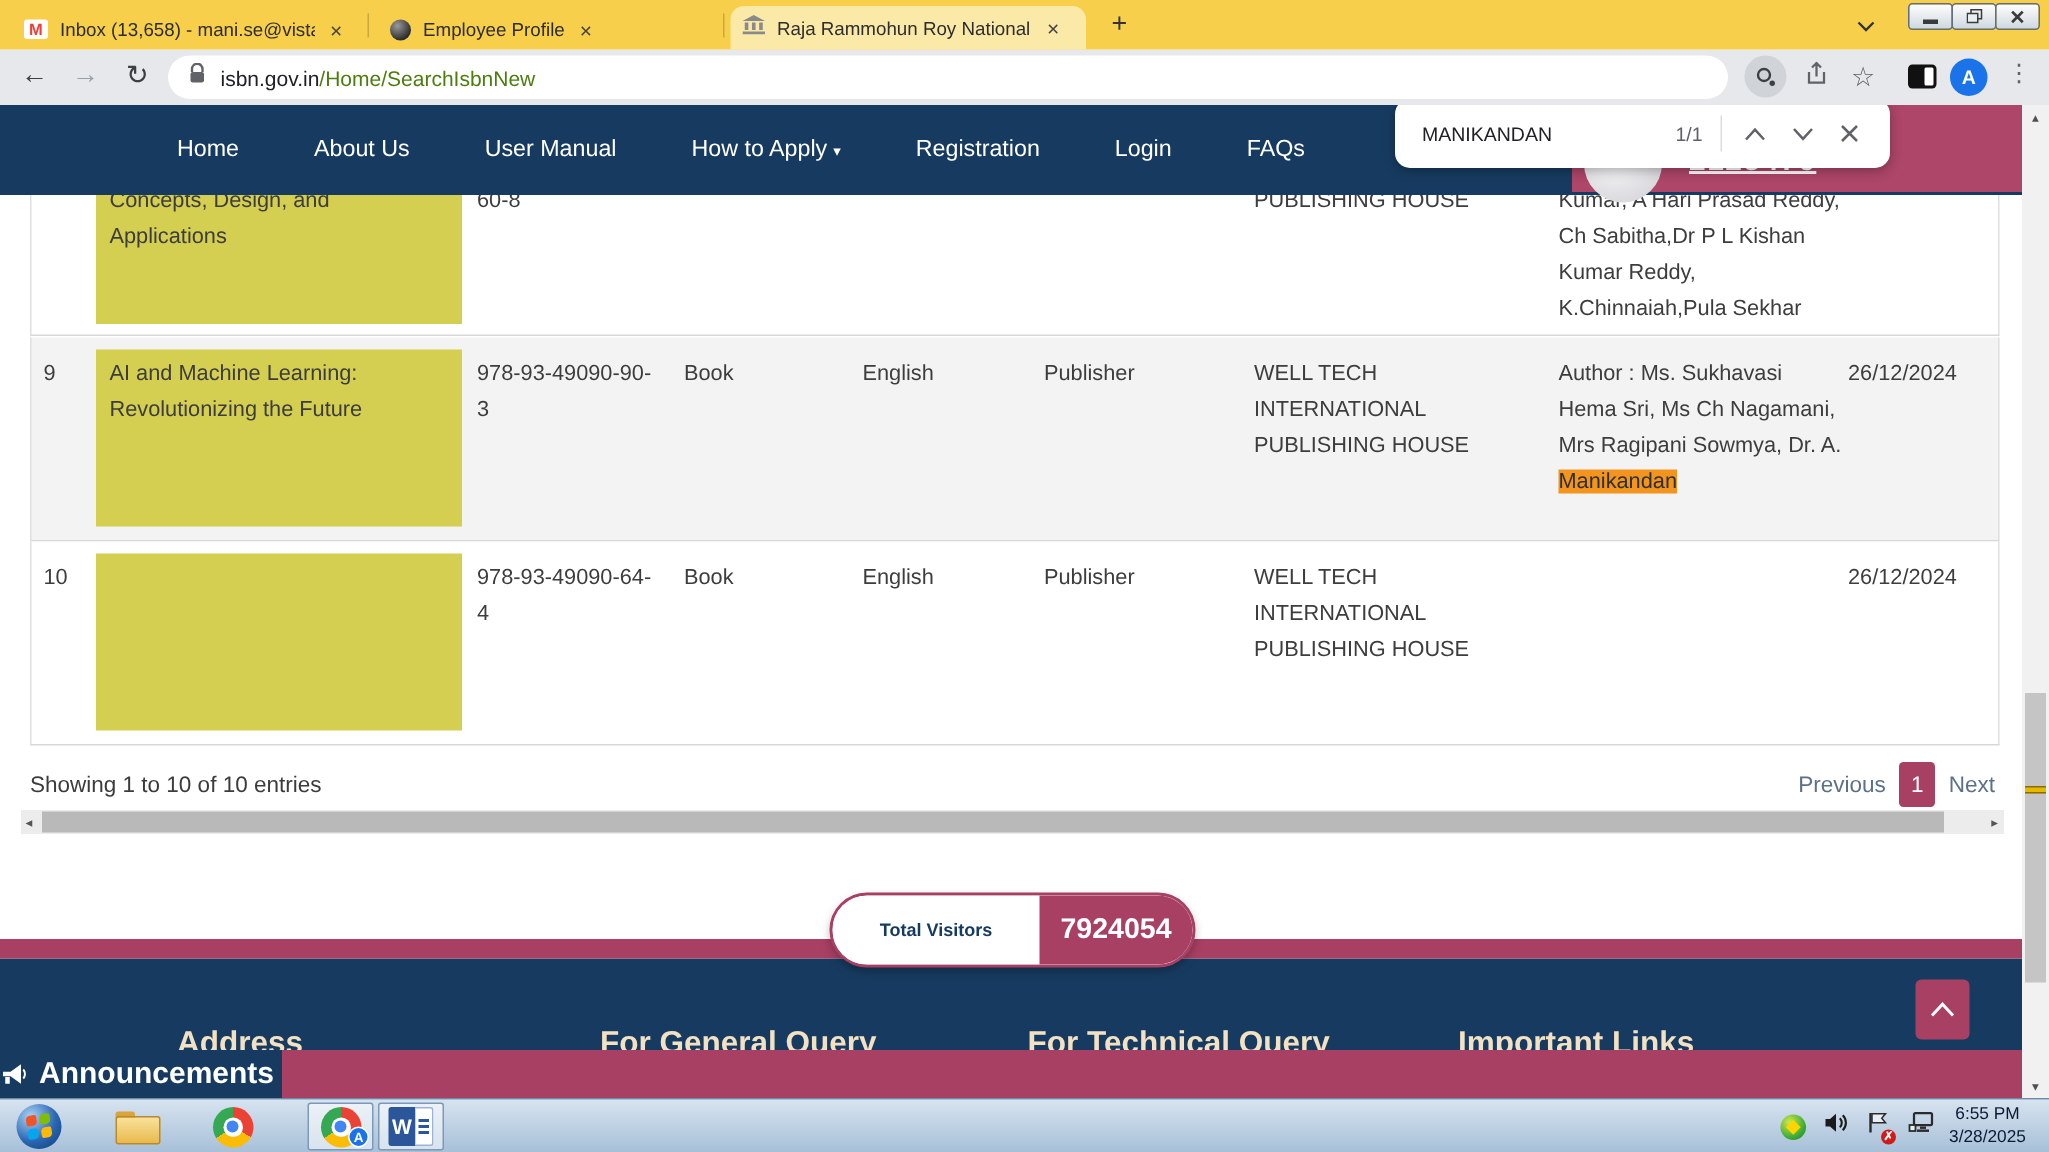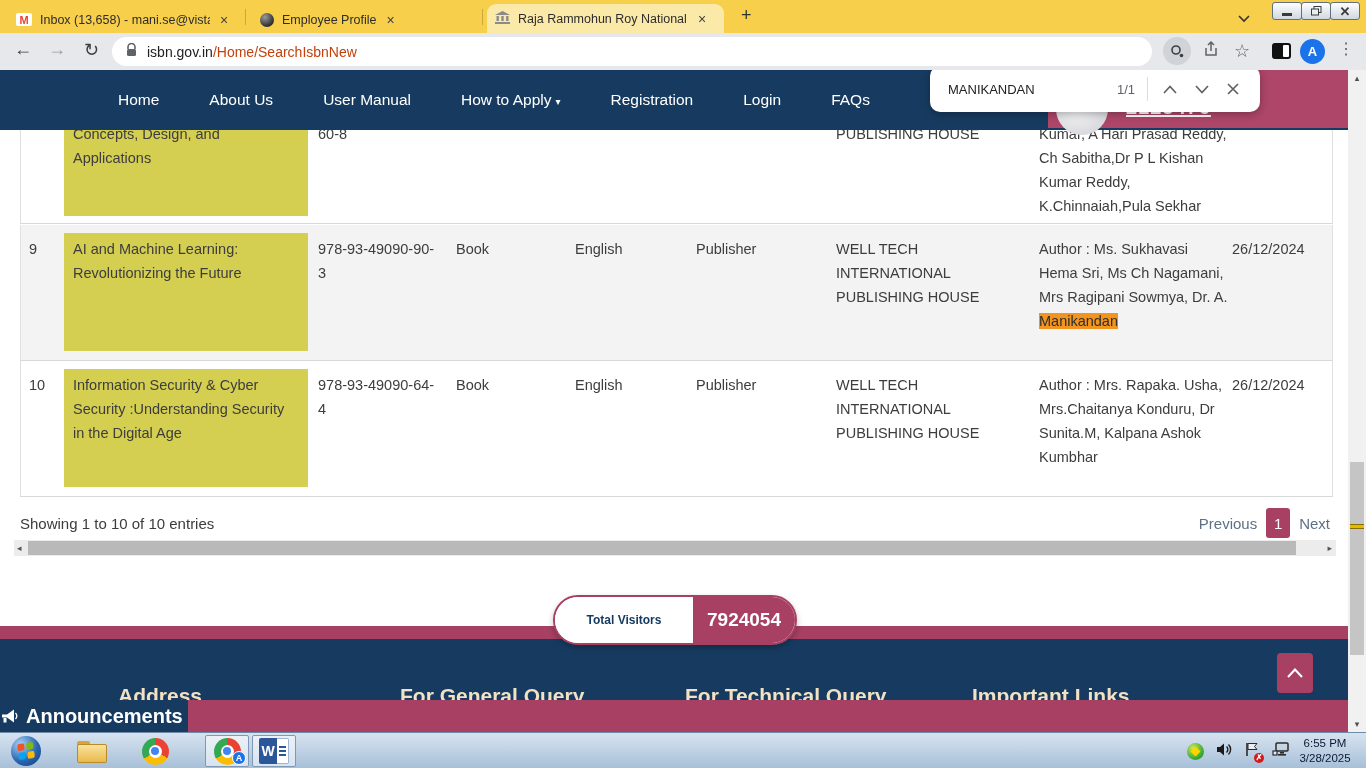--- a/index.html
+++ b/index.html
@@ -31,21 +31,21 @@
     font-size:11px; font-weight:bold; color:#ea4335; }
   .fav-globe { width:14px; height:14px; border-radius:50%; background:radial-gradient(circle at 35% 30%, #9a9a9a, #2e2e2e 70%); }
 
   
   .toolbar { position:absolute; left:0; top:33px; width:1366px; height:37px; background:#e6e8eb; z-index:79; }
   .navbtn { position:absolute; top:6px; font-size:18px; color:#3c4043; cursor:pointer; }
   .urlpill { position:absolute; left:112px; top:4px; width:1040px; height:29px; background:#fff; border-radius:15px;
     display:flex; align-items:center; padding:0 14px; gap:10px; }
   .urltext { font-size:14px; white-space:nowrap; }
   .urltext .dom { color:#202124; }
-  .urltext .path { color:#c2410c; }
+  .urltext .path { color:#4d7c0f; }
   .lenscirc { position:absolute; left:1163px; top:4px; width:28px; height:28px; border-radius:50%; background:#d0d3d8;
     display:flex; align-items:center; justify-content:center; cursor:pointer; }
   .tb-ico { position:absolute; top:8px; cursor:pointer; color:#5f6368; }
   .sidebar-ico { position:absolute; left:1272px; top:10px; width:19px; height:16px; background:#111; border-radius:3px; cursor:pointer; }
   .sidebar-ico::after { content:""; position:absolute; right:2px; top:2px; width:6px; height:12px; background:#fff; border-radius:1px; }
   .avatar { position:absolute; left:1300px; top:6px; width:25px; height:25px; border-radius:50%; background:#1a73e8;
     color:#fff; font-size:13px; font-weight:bold; display:flex; align-items:center; justify-content:center; cursor:pointer; }
 
   
   .findbar { position:absolute; left:930px; top:66px; width:330px; height:46px; background:#fff; border-radius:10px;
@@ -291,27 +291,25 @@
   <div class="cell c-lang">English</div>
   <div class="cell c-app">Publisher</div>
   <div class="cell c-pub">WELL TECH INTERNATIONAL PUBLISHING HOUSE</div>
   <div class="cell c-auth"><span>Author : Ms. Sukhavasi Hema Sri, Ms Ch Nagamani, Mrs Ragipani Sowmya, Dr. A. </span><span class="find-hit">Manikandan</span></div>
   <div class="cell c-date">26/12/2024</div>
 </div>
 
 <div class="t-row row10">
   <div class="hl-yellow"></div>
   <div class="cell c-num">10</div>
-  <div class="cell c-title">Information Security &amp; Cyber Security :Understanding Security in the Digital Age</div>
   <div class="cell c-isbn">978-93-49090-64-4</div>
   <div class="cell c-type">Book</div>
   <div class="cell c-lang">English</div>
   <div class="cell c-app">Publisher</div>
   <div class="cell c-pub">WELL TECH INTERNATIONAL PUBLISHING HOUSE</div>
-  <div class="cell c-auth">Author : Mrs. Rapaka. Usha, Mrs.Chaitanya Konduru, Dr Sunita.M, Kalpana Ashok Kumbhar</div>
   <div class="cell c-date">26/12/2024</div>
 </div>
 
 <div class="tbl-info">Showing 1 to 10 of 10 entries</div>
 <div class="pag">
   <span class="pag-link">Previous</span>
   <span class="pag-page">1</span>
   <span class="pag-link">Next</span>
 </div>
 

